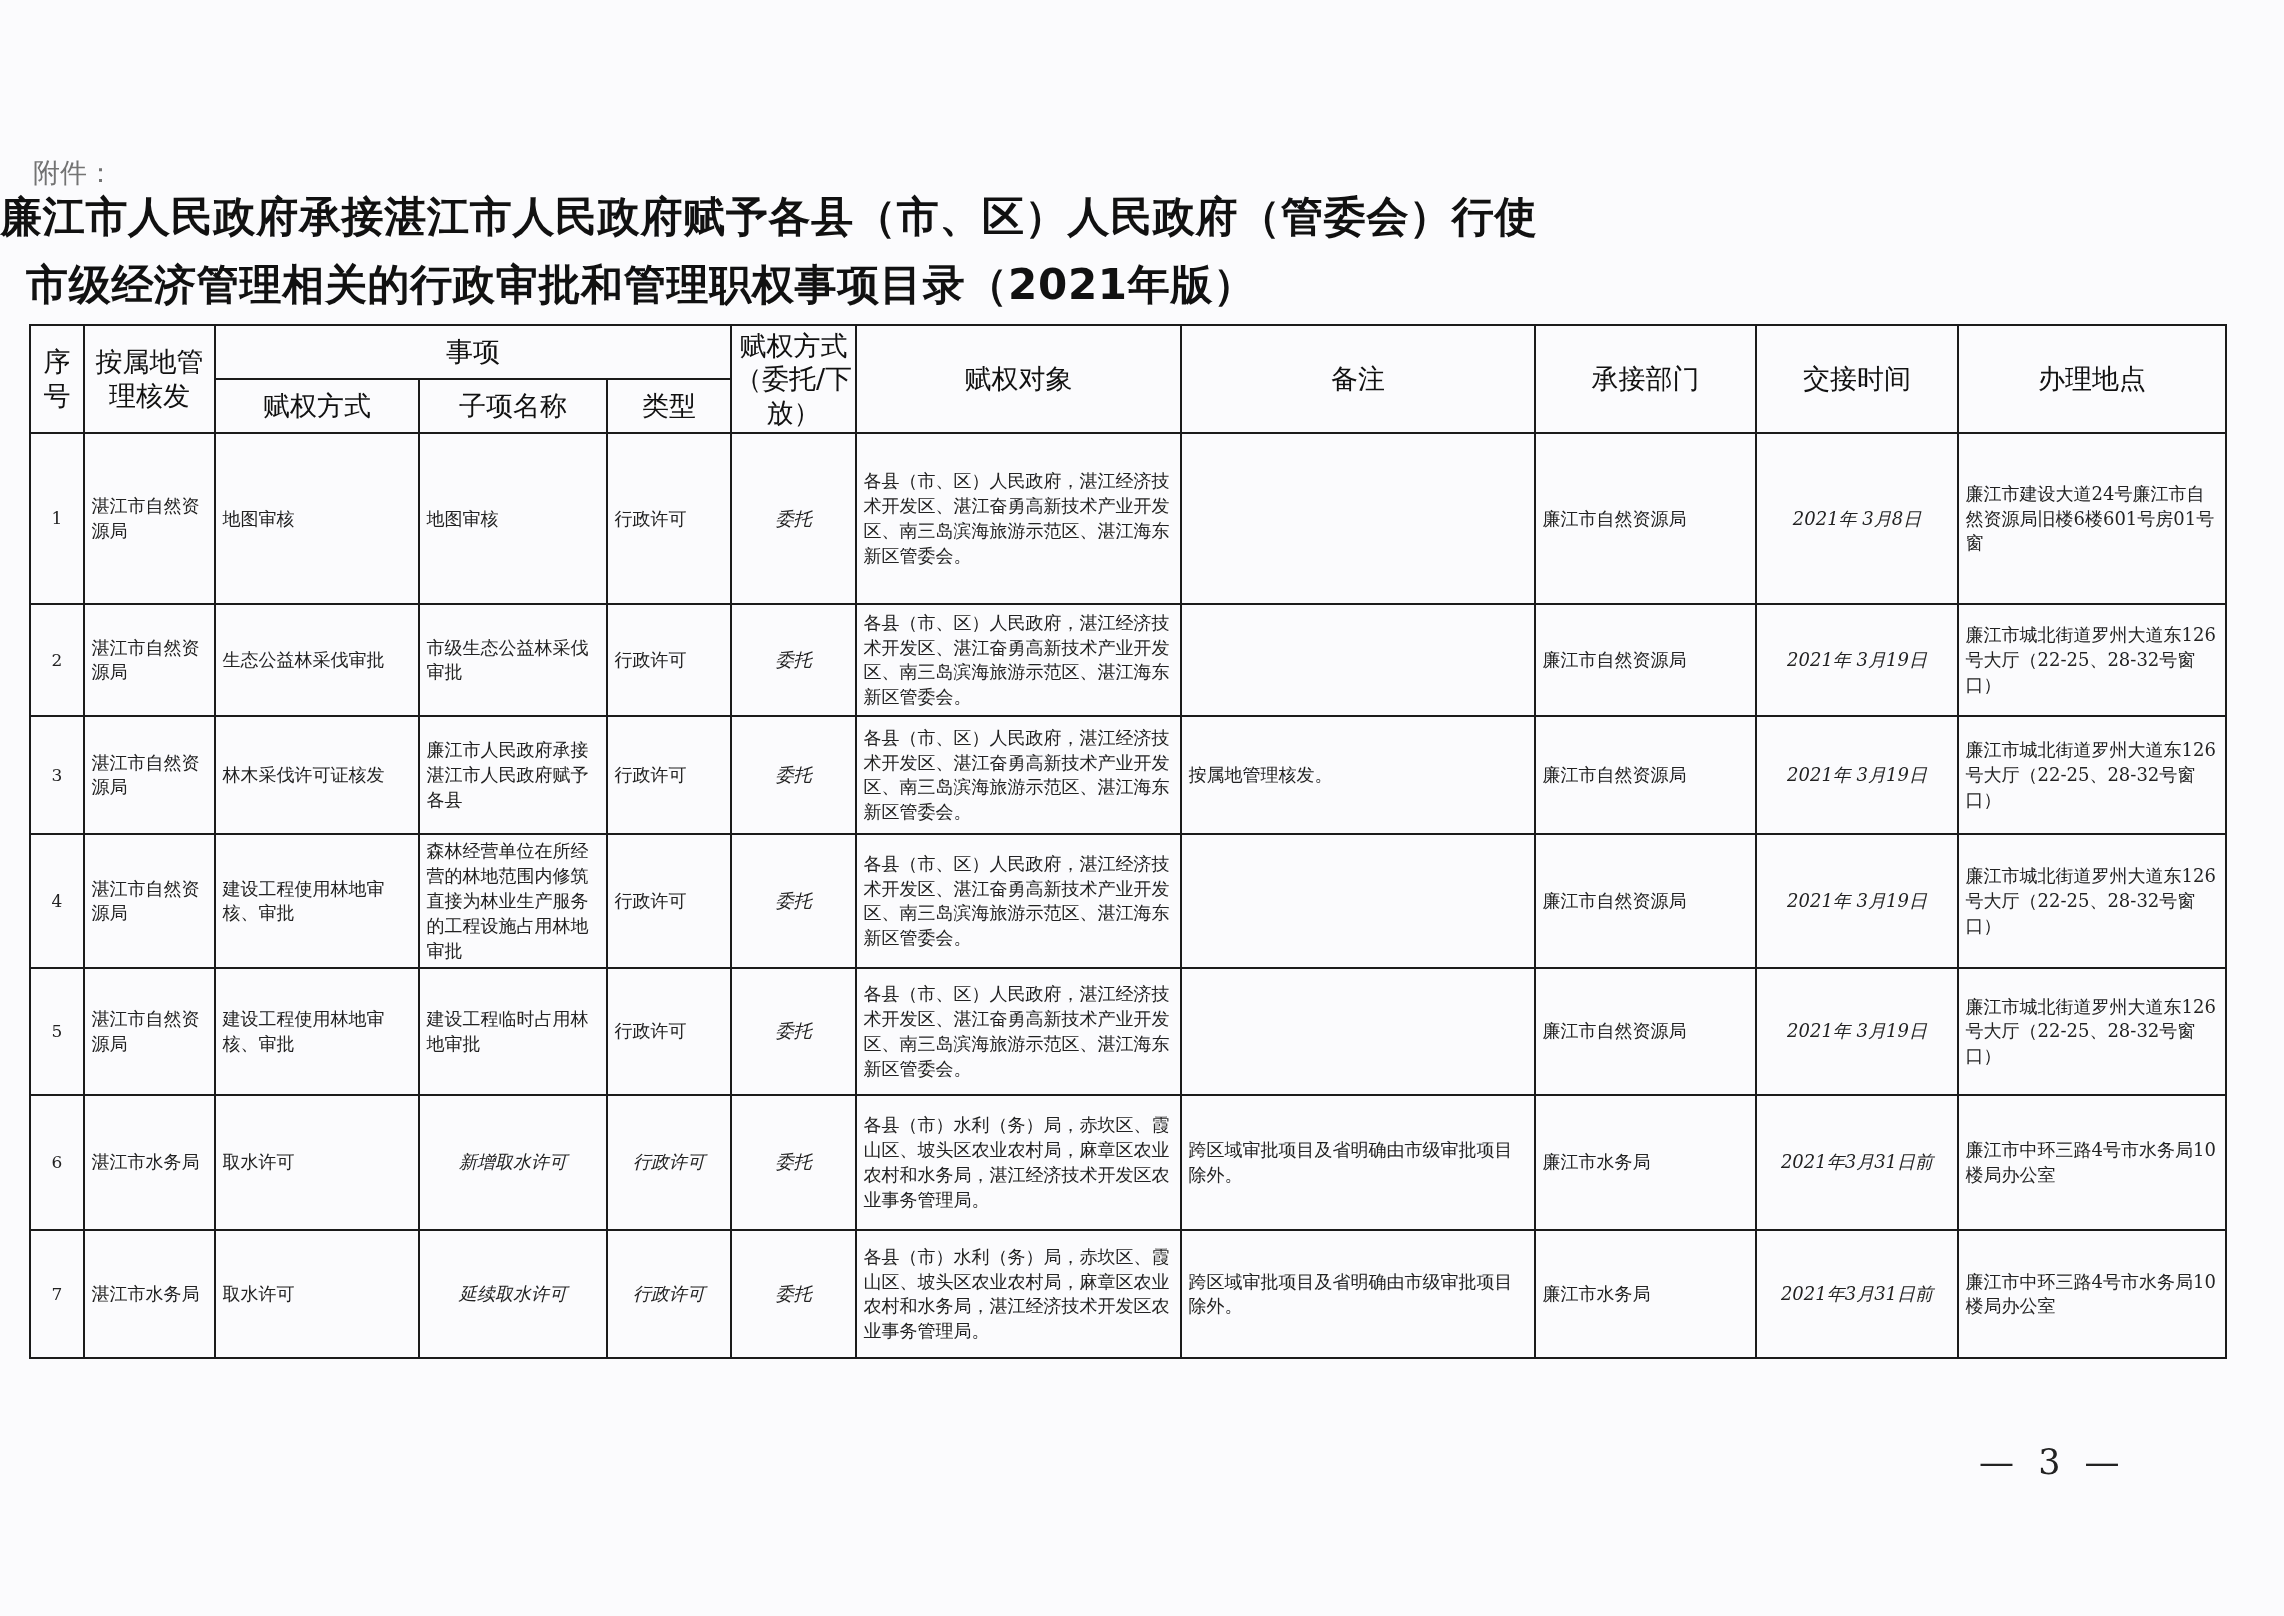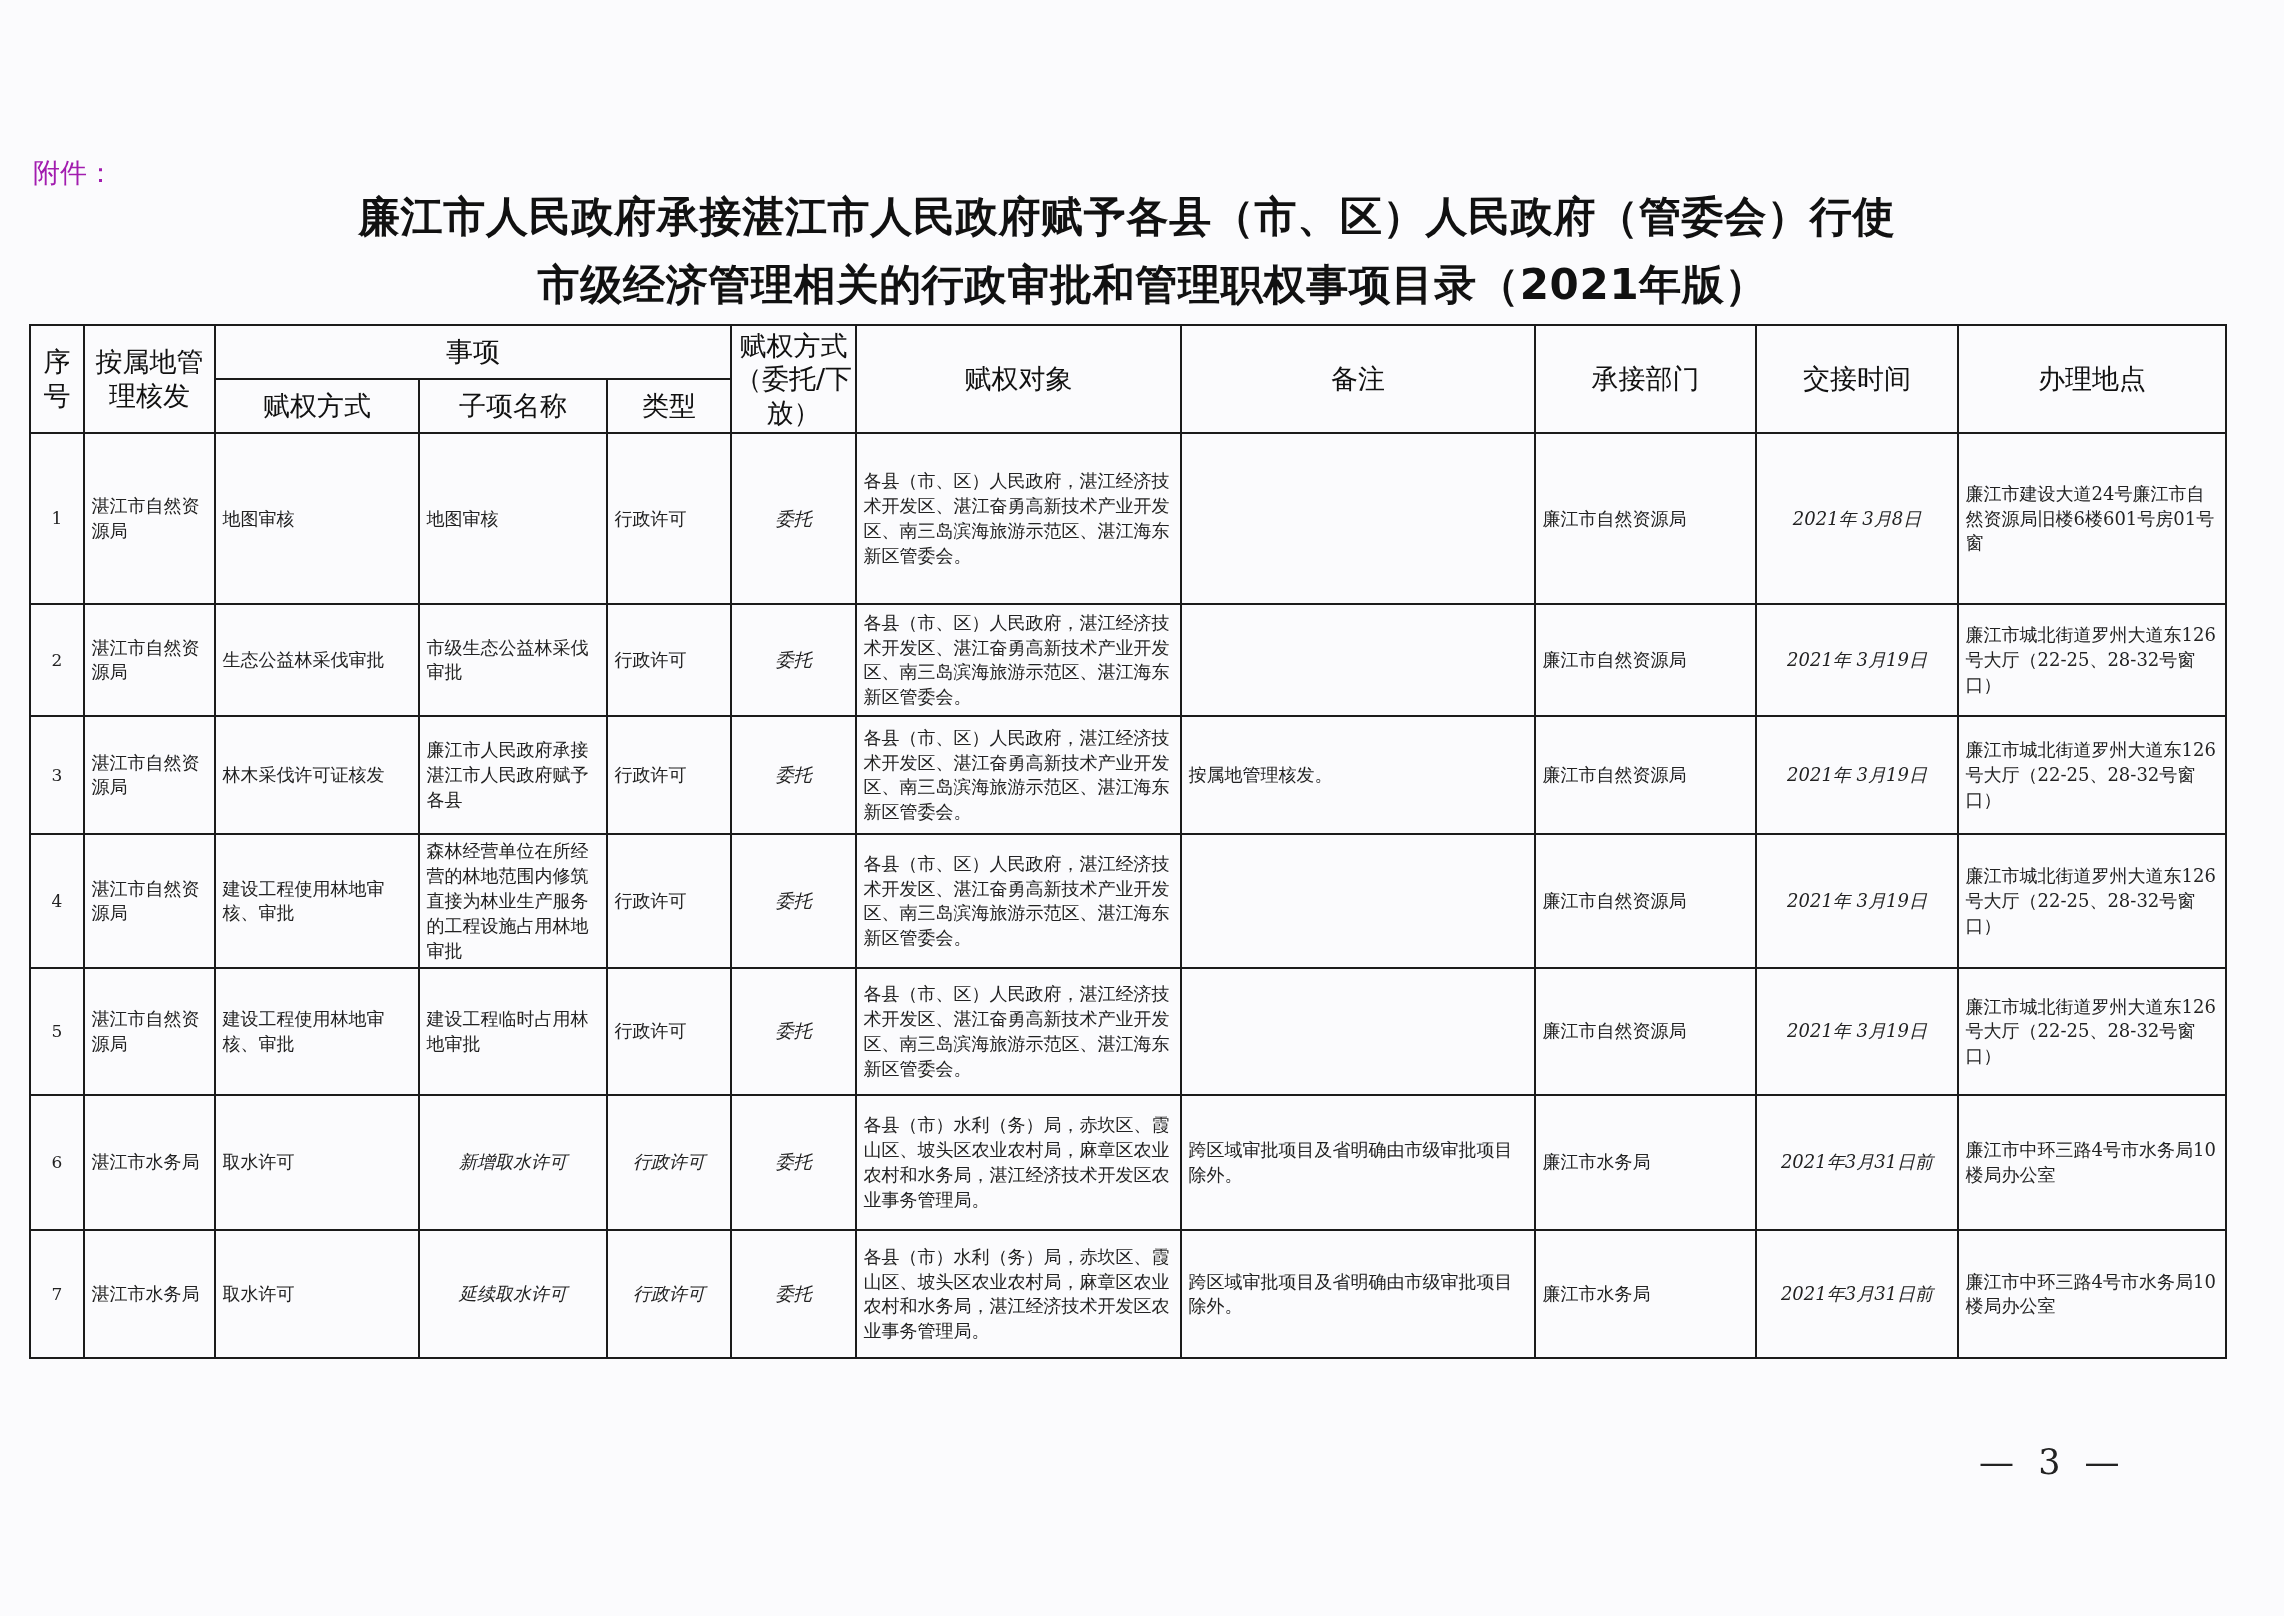--- a/index.html
+++ b/index.html
@@ -5,24 +5,24 @@
   html, body { margin: 0; padding: 0; }
   body {
     width: 2284px; height: 1617px; position: relative; overflow: hidden;
     background: #fbfbfd;
     font-family: "DejaVu Serif", "Liberation Serif", serif;
     color: #1a1a1a;
   }
   .attach {
     position: absolute; left: 33px; top: 155px;
     font-family: "DejaVu Sans", "Liberation Sans", sans-serif;
-    font-size: 27px; color: #a21caf;
+    font-size: 27px; color: #737373;
   }
   .title {
-    position: absolute; left: 0; width: 2253px; text-align: center;
+    position: absolute; left: 0; width: 2253px; text-align: left;
     font-family: "DejaVu Sans", "Liberation Sans", sans-serif;
     font-weight: bold; font-size: 42px; color: #111; letter-spacing: 0.7px;
   }
   .title.l1 { top: 189px; }
   .title.l2 { top: 257px; left: 26px; }
   table.grid {
     position: absolute; left: 29px; top: 324px;
     width: 2196px; border-collapse: collapse; table-layout: fixed;
   }
   table.grid td, table.grid th {

